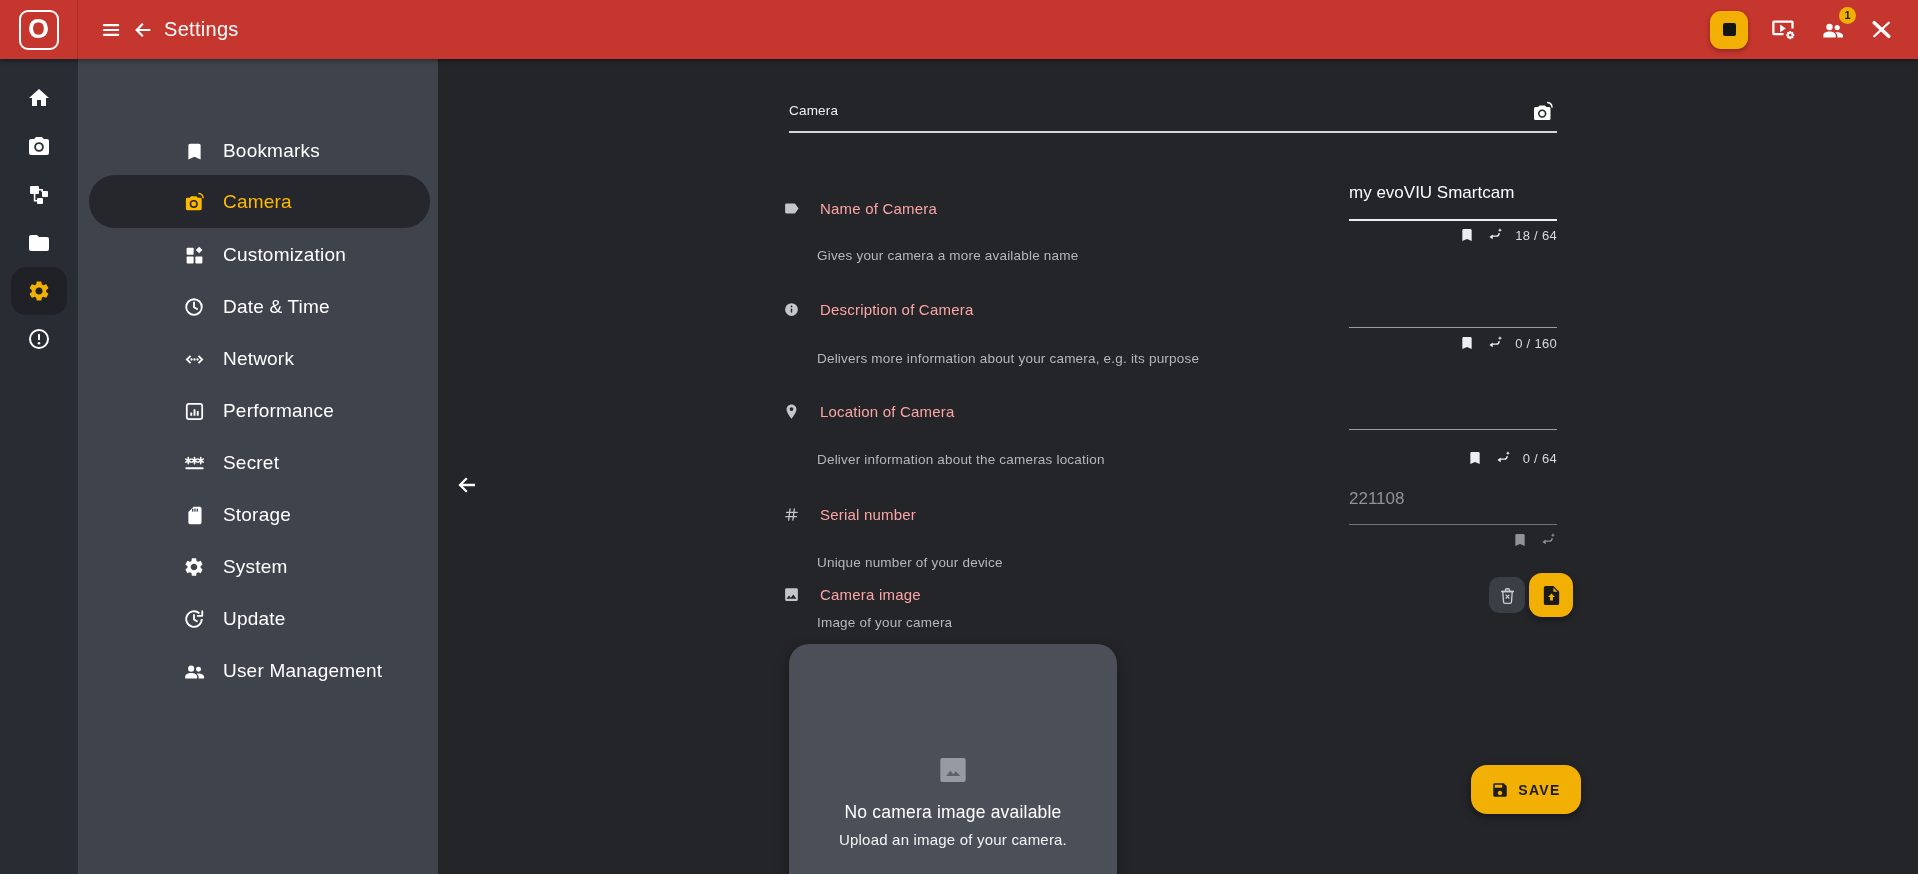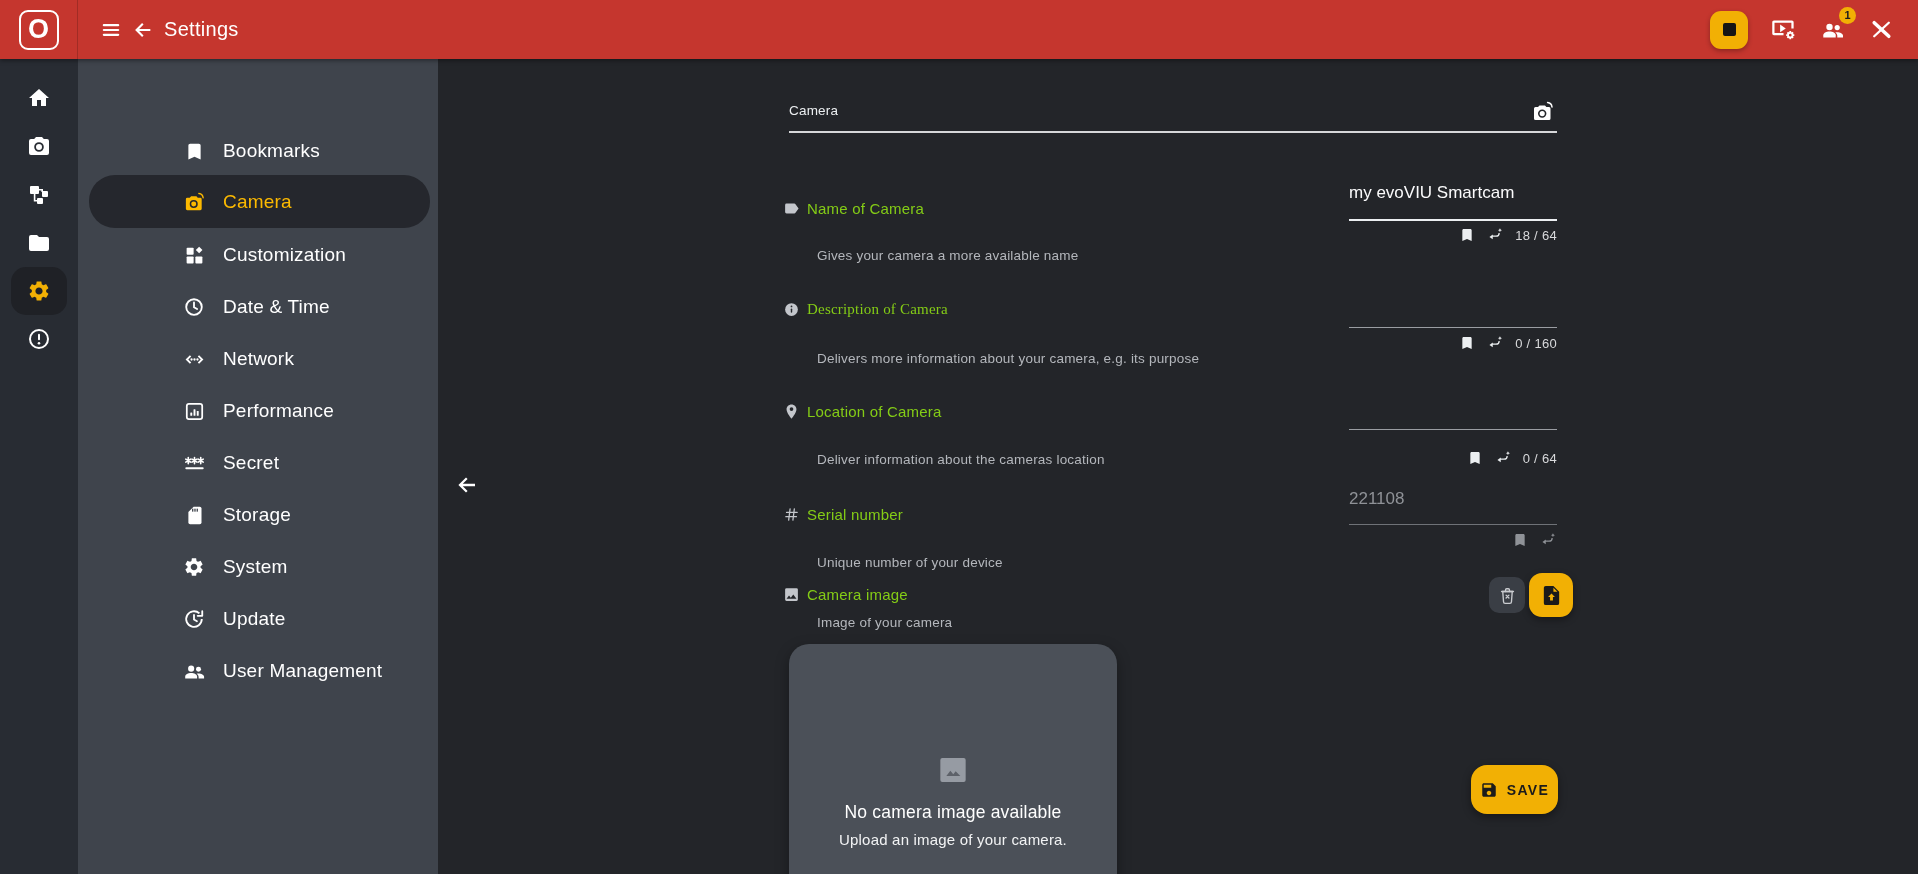--- a/index.html
+++ b/index.html
@@ -39,42 +39,42 @@
   .side-item.active{color:#fcb900;}
 
   
   .main{position:absolute;left:438px;top:59px;width:1480px;height:815px;background:var(--main);}
   .content-back{position:absolute;left:455px;top:473px;color:#fff;}
 
   .sec-label{position:absolute;left:789px;top:103px;font-size:13.5px;color:#eceff1;letter-spacing:.2px;}
   .sec-underline{position:absolute;left:789px;top:131px;width:768px;height:2px;background:#d6d7d9;}
   .sec-cam-icon{position:absolute;left:1531px;top:100px;color:#fff;}
 
-  .f-label{position:absolute;left:783px;height:24px;display:flex;align-items:center;gap:7px;color:#84cc16;font-size:15px;letter-spacing:.2px;white-space:nowrap;}
+  .f-label{position:absolute;left:783px;height:24px;display:flex;align-items:center;gap:20px;color:#fca5a5;font-size:15px;letter-spacing:.2px;white-space:nowrap;}
   .f-label .l-icon{color:#c3c6cb;display:flex;align-items:center;}
   .f-helper{position:absolute;left:817px;font-size:13.5px;color:#b4b7bc;letter-spacing:.2px;white-space:nowrap;}
 
   .f-input{position:absolute;left:1349px;width:208px;height:26px;background:transparent;border:none;outline:none;color:#fbfbfc;font-size:17px;font-family:"Liberation Sans",sans-serif;}
   .f-input:disabled{color:#8f9297;}
   .f-underline{position:absolute;left:1349px;width:208px;height:1px;background:#9a9da2;}
   .f-underline.bright{height:2px;background:#eceff1;}
   .f-underline.dim{background:#6f7277;}
   .f-meta{position:absolute;left:1349px;width:208px;height:20px;display:flex;align-items:center;justify-content:flex-end;gap:11px;color:#e6e7e9;}
   .f-meta .counter{font-size:13px;color:#d9dadc;letter-spacing:.3px;}
   .f-meta.dim{color:#8f9297;}
 
   .sq-btn{position:absolute;border:none;cursor:pointer;display:flex;align-items:center;justify-content:center;}
   .del-btn{left:1489px;top:577px;width:36px;height:36px;border-radius:10px;background:#3a3e45;color:#caccd0;}
   .up-btn{left:1529px;top:573px;width:44px;height:44px;border-radius:13px;background:var(--accent);color:#1a1a1a;box-shadow:0 3px 7px rgba(0,0,0,.35);}
 
   .img-card{position:absolute;left:789px;top:644px;width:328px;height:260px;border-radius:20px;background:var(--card);box-shadow:0 5px 14px rgba(0,0,0,.35);display:flex;flex-direction:column;align-items:center;padding-top:110px;}
   .img-card .ph-title{margin-top:16px;font-size:17.5px;color:#ffffff;letter-spacing:.2px;}
   .img-card .ph-sub{margin-top:8px;font-size:15px;color:#f2f3f4;letter-spacing:.2px;}
 
-  .save-btn{position:absolute;left:1471px;top:765px;width:87px;height:49px;border-radius:16px;background:var(--accent);border:none;cursor:pointer;display:flex;align-items:center;justify-content:center;gap:9px;color:#1b1b1b;box-shadow:0 3px 9px rgba(0,0,0,.4);}
+  .save-btn{position:absolute;left:1471px;top:765px;width:110px;height:49px;border-radius:16px;background:var(--accent);border:none;cursor:pointer;display:flex;align-items:center;justify-content:center;gap:9px;color:#1b1b1b;box-shadow:0 3px 9px rgba(0,0,0,.4);}
   .save-btn .save-label{font-size:14px;font-weight:700;letter-spacing:1.3px;color:#1b1b1b;}
 
   svg{display:block;}
 </style>
 </head>
 <body>
 
 <div id="app">
 
   <div class="topbar">
@@ -361,21 +361,21 @@
       <svg width="18" height="18" viewBox="0 0 24 24" fill="currentColor">
           <path d="M9 11.3v6.4L4.6 14.5z"></path>
           <path d="M8 13.6h5.5a4 4 0 0 0 4-4v-.4" fill="none" stroke="currentColor" stroke-width="1.7"></path>
           <path d="M18.6 2.9l.8 1.9 1.9.8-1.9.8-.8 1.9-.8-1.9-1.9-.8 1.9-.8z"></path>
         </svg>
     </span>
     <span class="counter">18 / 64</span>
   </div>
   <div class="f-helper" style="top:248px;">Gives your camera a more available name</div>
 
-  <div class="f-label" style="top:297px;font-family:Liberation Serif, serif;">
+  <div class="f-label" style="top:297px;">
     <span class="l-icon">
       <svg width="17" height="17" viewBox="0 0 24 24">
           <circle cx="12" cy="12" r="9" fill="currentColor"></circle>
           <rect x="11" y="10.5" width="2" height="6" rx="1" fill="#232529"></rect>
           <circle cx="12" cy="7.6" r="1.25" fill="#232529"></circle>
         </svg>
     </span>
     <span>Description of Camera</span>
   </div>
   <input class="f-input" style="top: 295px;" value="">

